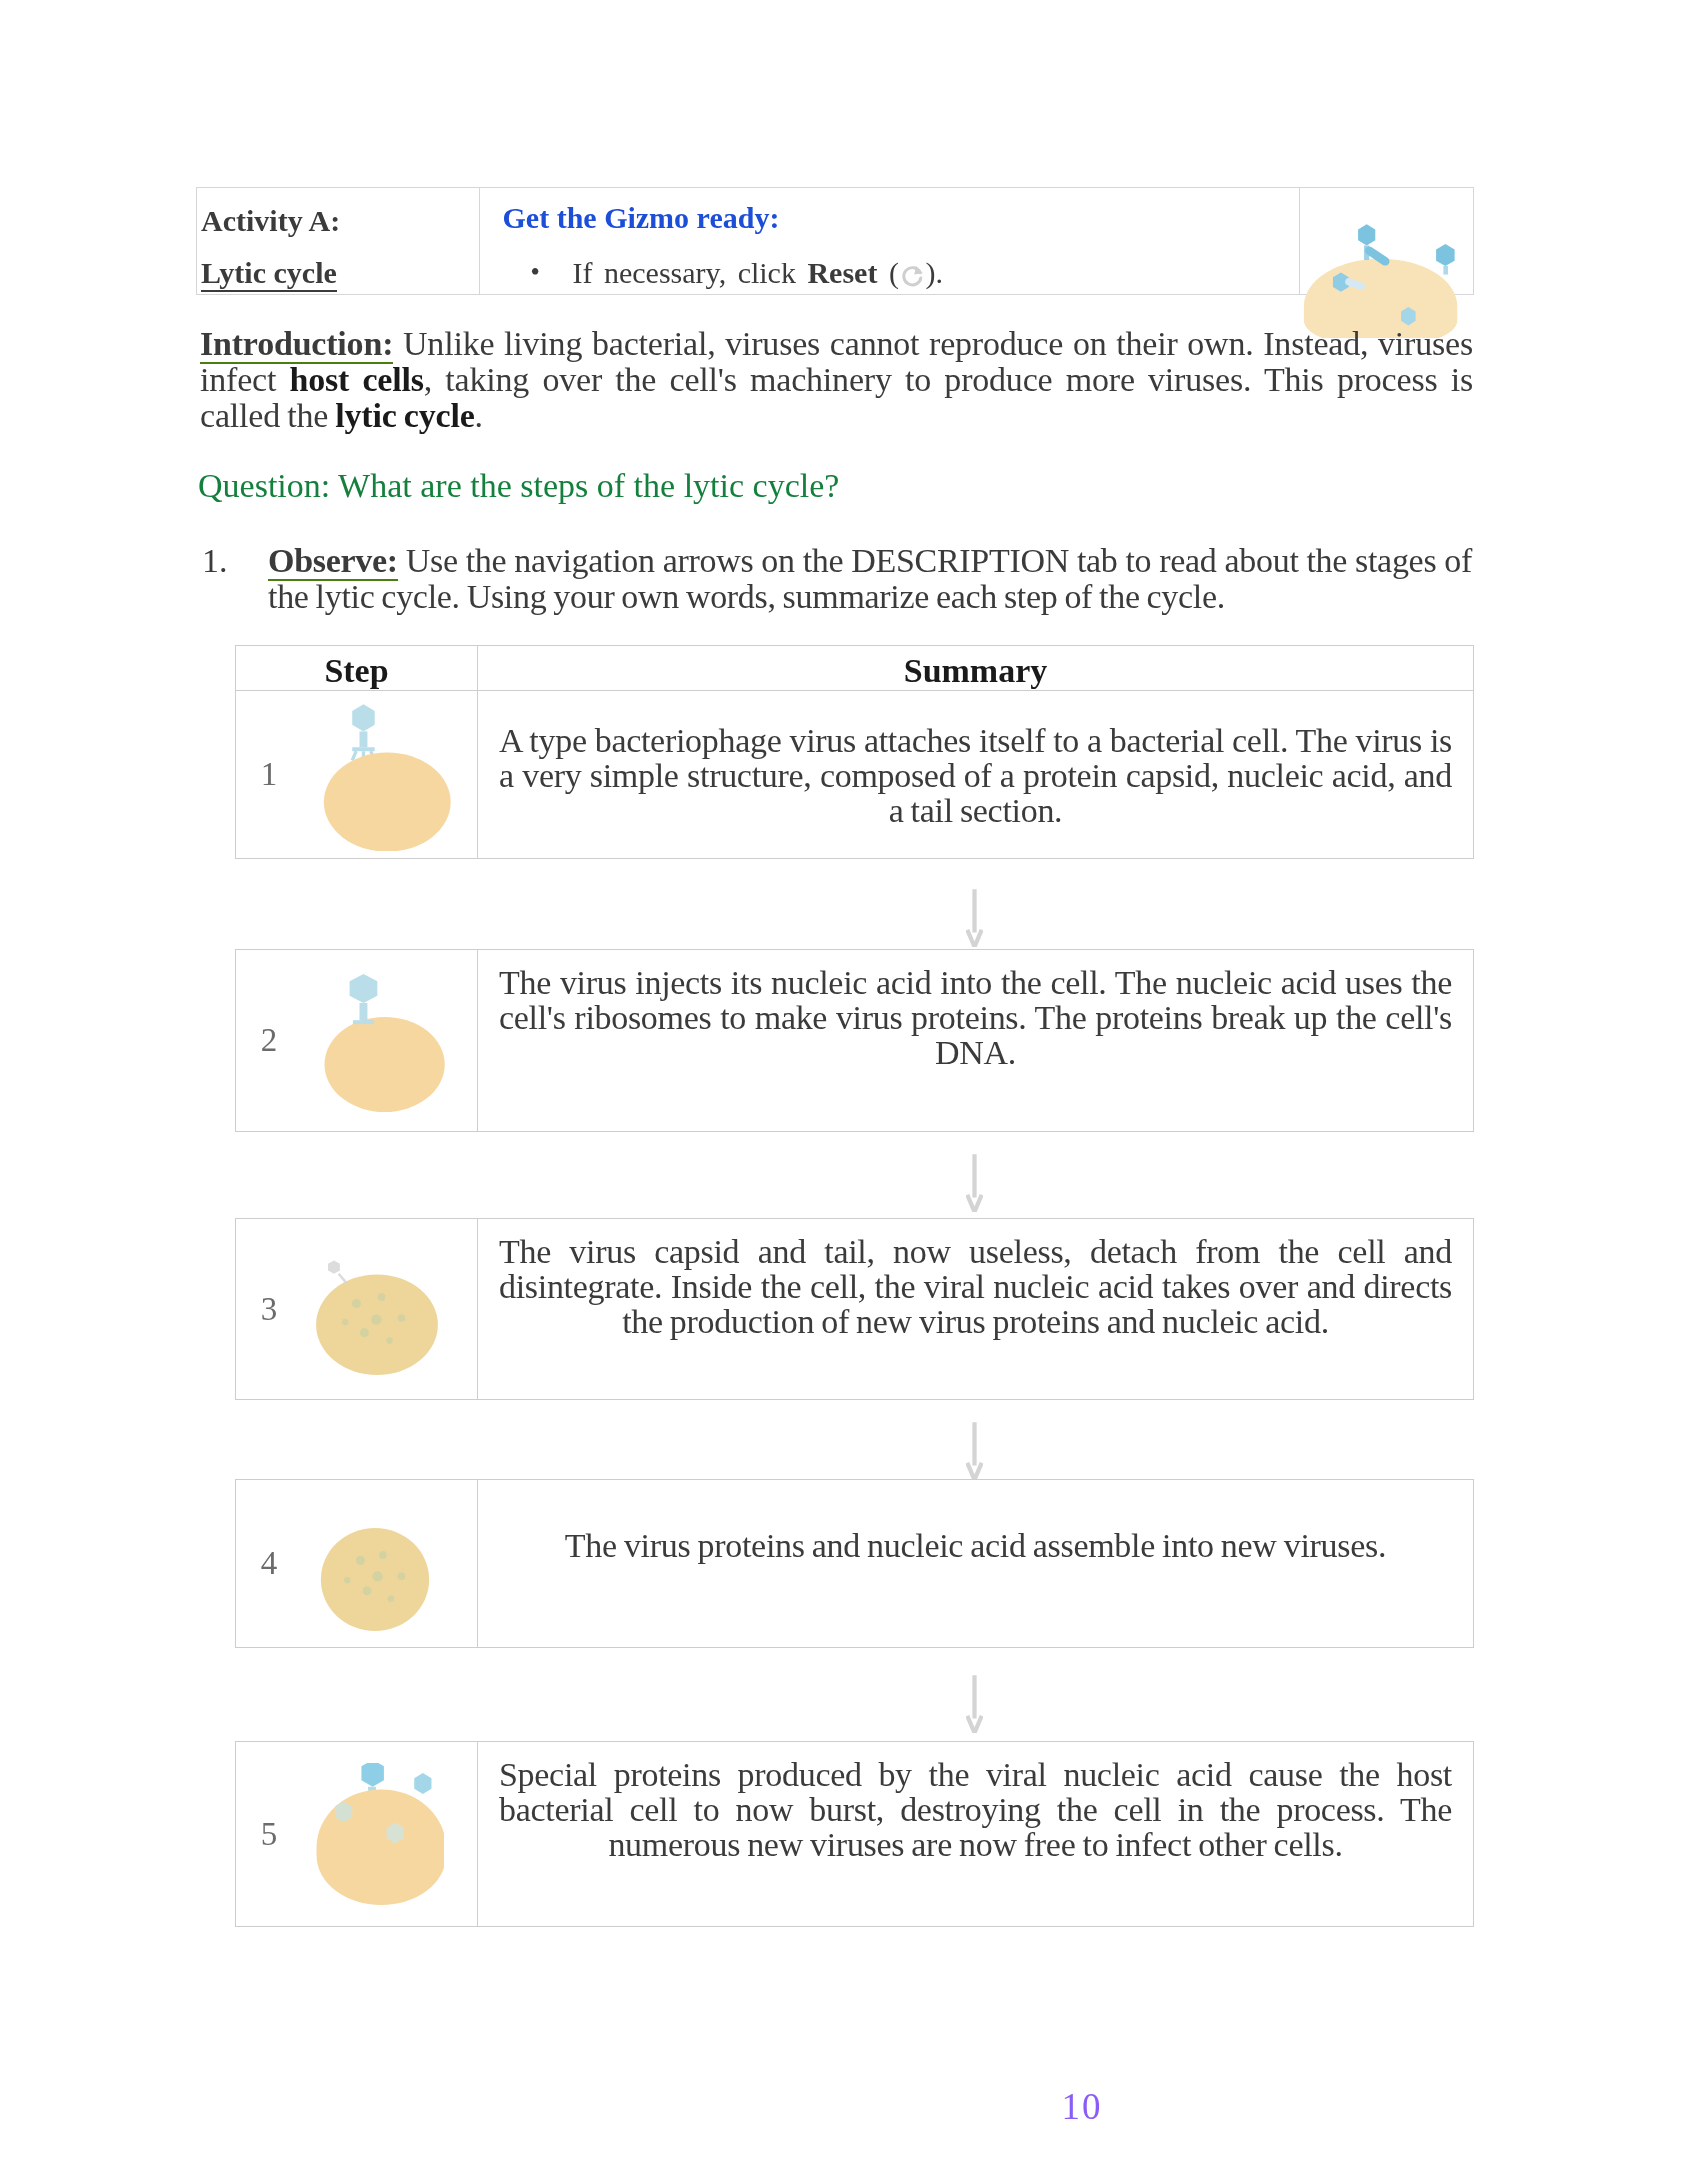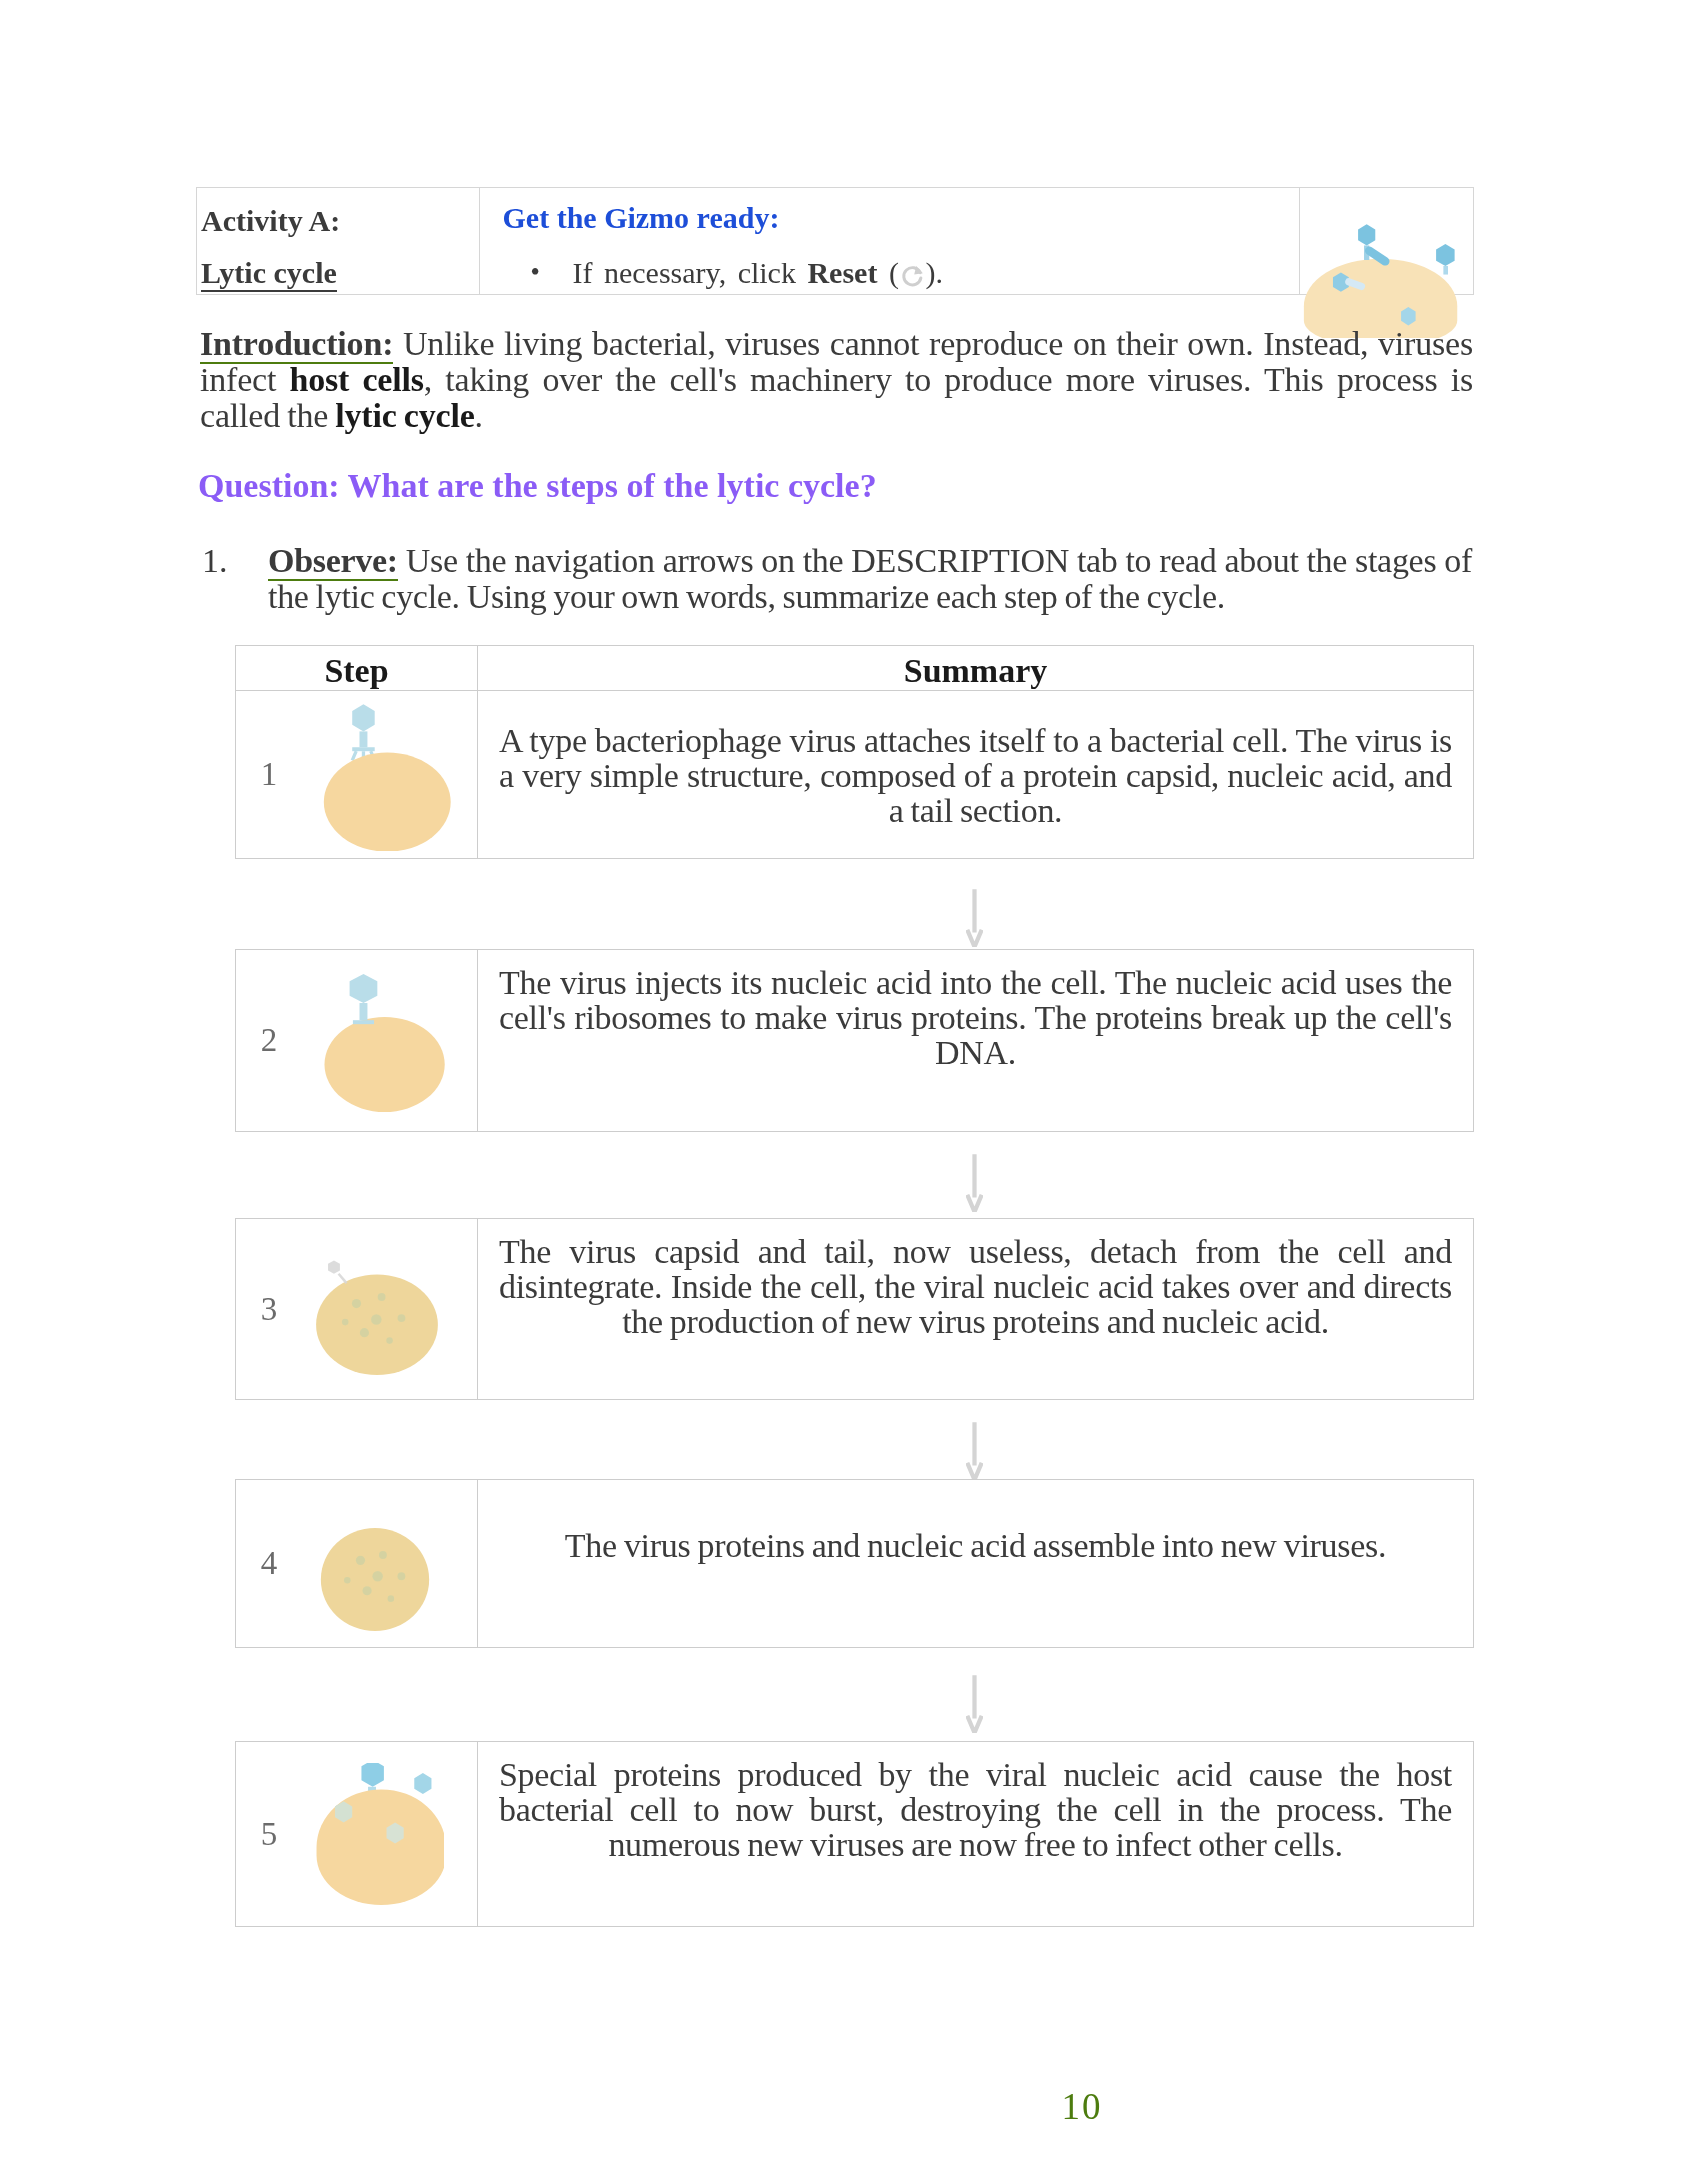--- a/index.html
+++ b/index.html
@@ -19,38 +19,38 @@
   .hbul{font-size:30px;color:#3b3b3b;line-height:42px;padding-left:70px;position:relative;margin-top:6px;word-spacing:4px;}
   .hbul .dot{position:absolute;left:28px;top:-1.3px;font-size:26.5px;}
   .rsticon{display:inline-block;width:26.5px;height:26.5px;vertical-align:-5.3px;}
   .thumbwrap{position:absolute;left:1.3px;top:31px;width:175px;height:119px;overflow:hidden;}
 
   
   .intro{position:absolute;left:200px;top:326px;width:1273px;font-size:34px;letter-spacing:-0.2px;word-spacing:-1.1px;color:#3b3b3b;line-height:36px;text-align:justify;}
   .u{font-weight:bold;color:#3b3b3b;}
   .u span{border-bottom:2px solid #4d7c0f;}
   .bk{font-weight:bold;color:#1a1a1a;}
-  .question{position:absolute;left:198px;top:468px;width:1274px;font-size:34px;font-weight:bold;color:#8b5cf6;line-height:36px;}
+  .question{position:absolute;left:198px;top:468px;width:1274px;font-size:34px;font-weight:normal;color:#15803d;line-height:36px;}
   .q1{position:absolute;left:198px;top:543px;width:1274px;font-size:34px;color:#3b3b3b;line-height:36px;}
   .q1 .num{position:absolute;left:4px;top:0;}
   .q1 .bodytxt{margin-left:70px;text-align:justify;letter-spacing:-0.3px;word-spacing:-1.3px;}
 
   
   .stbl{position:absolute;left:235px;width:1239px;border-collapse:collapse;table-layout:fixed;}
   .stbl td{border:0.7px solid #cdcdcd;vertical-align:middle;}
   .stbl .hd{font-weight:bold;font-size:34px;color:#1a1a1a;text-align:center;padding:6px 0 0 0;}
   .stbl .cnum{width:241px;text-align:center;padding:0;}
   .stbl .csum{padding:15px 21px 9.3px 21px;font-size:34px;letter-spacing:-0.3px;word-spacing:-1.1px;color:#3b3b3b;line-height:35px;vertical-align:top;text-align:justify;text-align-last:center;}
   .scell{display:flex;align-items:center;justify-content:flex-start;height:100%;padding-left:0px;}
   .sn{width:66px;text-align:center;font-size:33px;color:#6b6b6b;flex:0 0 66px;}
   .sfig{flex:0 0 auto;display:block;}
   .sfig svg{display:block;}
   .arrow{position:absolute;left:474px;width:1000px;text-align:center;line-height:0;}
   .arrow svg{display:inline-block;}
-  .pagenum{position:absolute;left:1049px;width:66px;text-align:center;font-size:37px;color:#4d7c0f;letter-spacing:2px;}
+  .pagenum{position:absolute;left:1049px;width:66px;text-align:center;font-size:37px;color:#8b5cf6;letter-spacing:2px;}
 </style>
 </head>
 <body>
 
 <div class="page">
 
   <table class="hdr">
       <tbody>
         <tr>
     <td class="c1">

